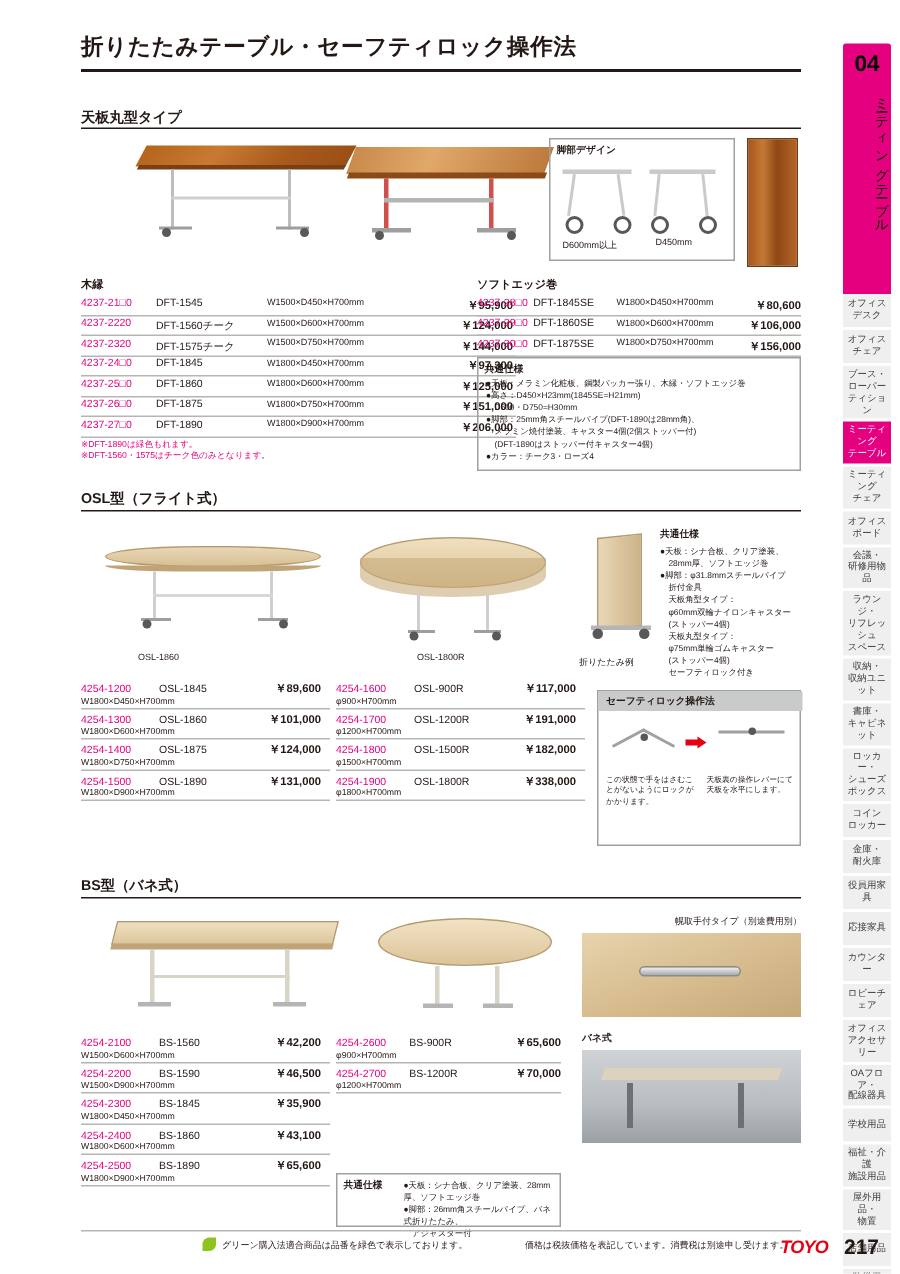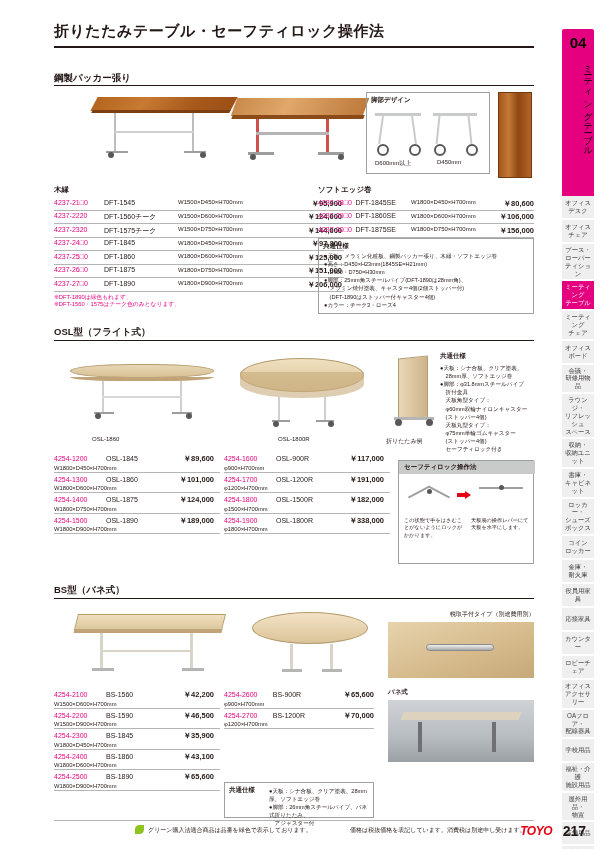--- a/index.html
+++ b/index.html
@@ -123,21 +123,21 @@
         <div class="rail-item" style="white-space: pre-line;">防災用品・
 備蓄</div>
       </div>
   </div>
 
   <div class="content">
 
     <div class="page-title">折りたたみテーブル・セーフティロック操作法</div>
     <div class="rule" style="left:54px;top:46px;width:480px;height:2px;"></div>
 
-    <div class="sec-head" style="left:54px;top:72px;">鋼製パッカー張り</div>
+    <div class="sec-head" style="left:54px;top:72px;">天板丸型タイプ</div>
     <div class="sec-line" style="left:54px;top:85px;width:480px;"></div>
 
     <div class="img" style="left:88px;top:95px;width:150px;height:70px;">
       <div style="position:absolute;left:6px;top:2px;width:140px;height:14px;transform:skewX(-28deg);" class="wood"></div>
       <div style="position:absolute;left:4px;top:15px;width:138px;height:3px;transform:skewX(-28deg);background:#7a3f12;"></div>
       <div style="position:absolute;left:26px;top:18px;width:2px;height:40px;background:#bdbdbd;"></div>
       <div style="position:absolute;left:104px;top:18px;width:2px;height:40px;background:#bdbdbd;"></div>
       <div style="position:absolute;left:26px;top:36px;width:80px;height:2px;background:#cfcfcf;"></div>
       <div style="position:absolute;left:18px;top:56px;width:22px;height:2px;background:#9e9e9f;"></div>
       <div style="position:absolute;left:96px;top:56px;width:22px;height:2px;background:#9e9e9f;"></div>
@@ -342,21 +342,21 @@
               <div class="code">4254-1400</div>
               <div class="name">OSL-1875</div>
               <div class="price">￥124,000</div>
             </div>
             <div class="r2">W1800×D750×H700mm</div>
           </div>
           <div class="prow2">
             <div class="r1">
               <div class="code">4254-1500</div>
               <div class="name">OSL-1890</div>
-              <div class="price">￥189,000</div>
+              <div class="price">￥131,000</div>
             </div>
             <div class="r2">W1800×D900×H700mm</div>
           </div>
         </div>
     </div>
     <div class="ptable" style="left:224px;top:452px;width:166px;">
       <div id="osl-right">
           <div class="prow2">
             <div class="r1">
               <div class="code">4254-1600</div>

